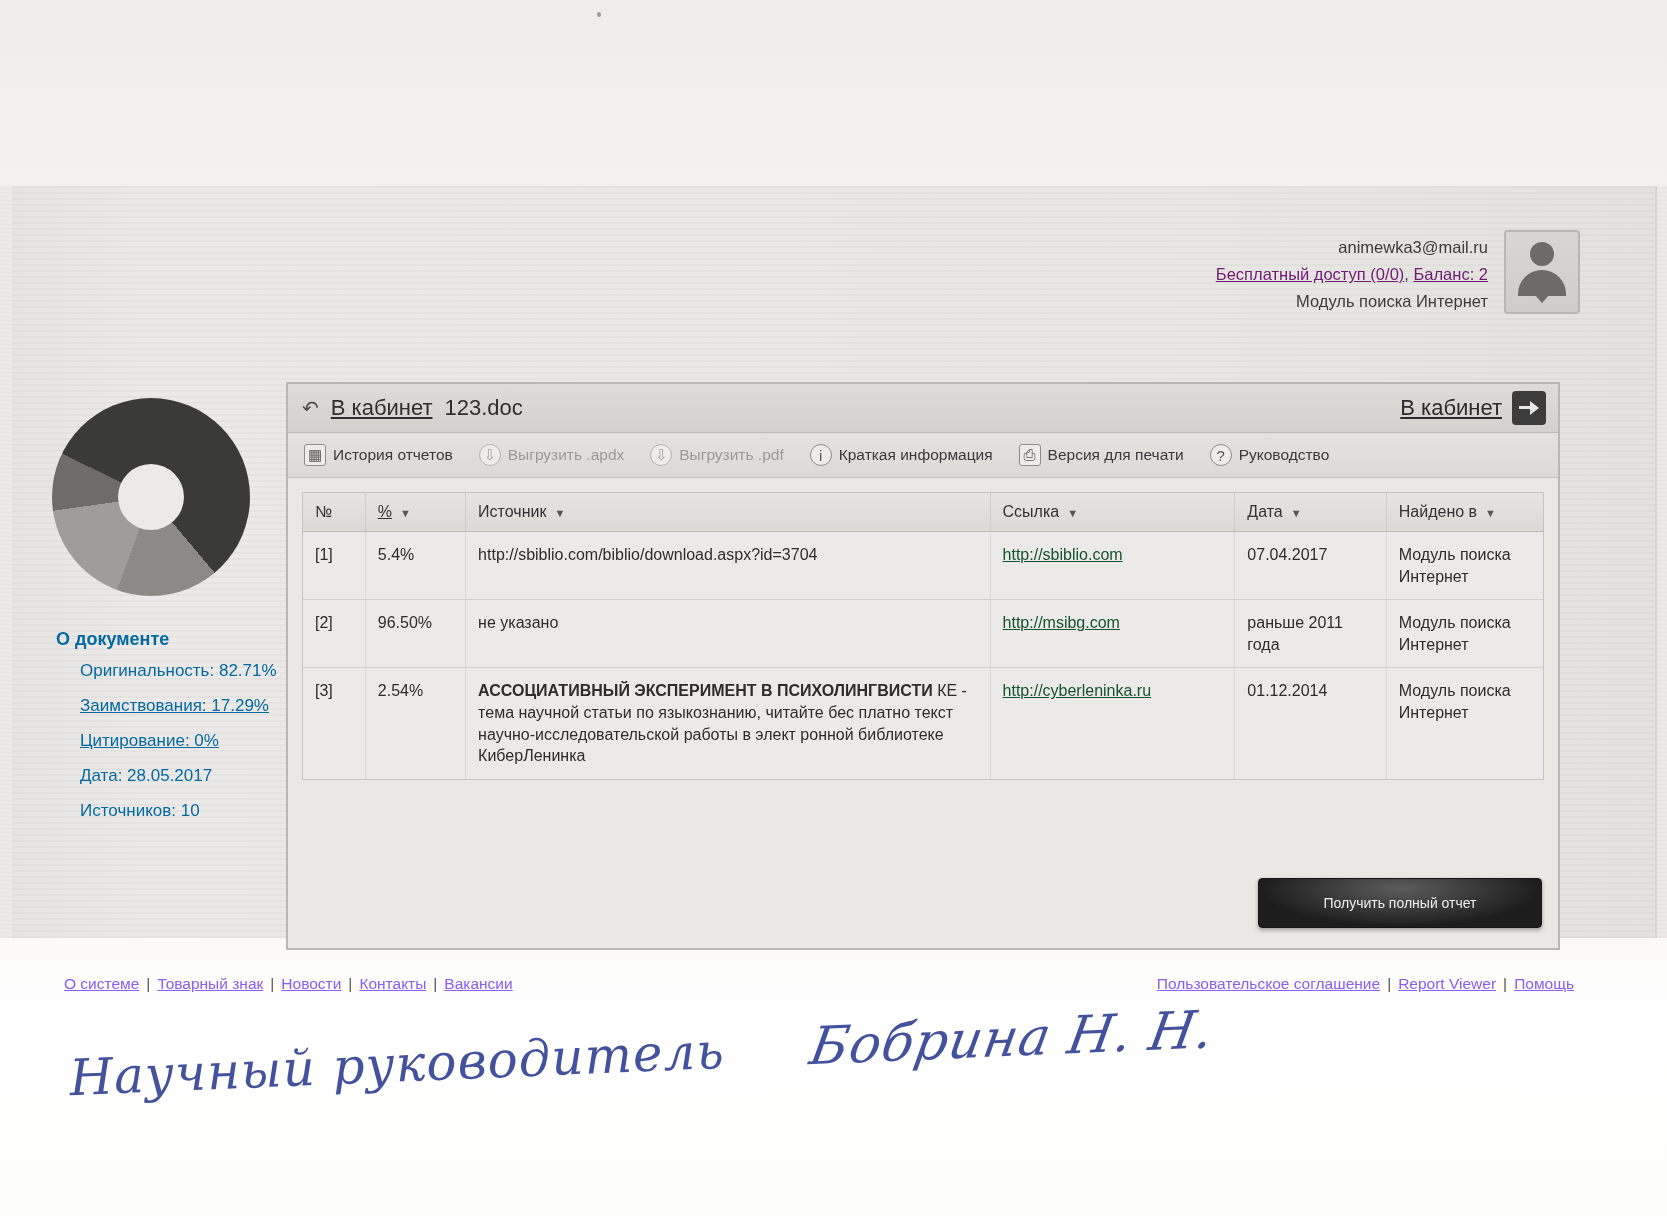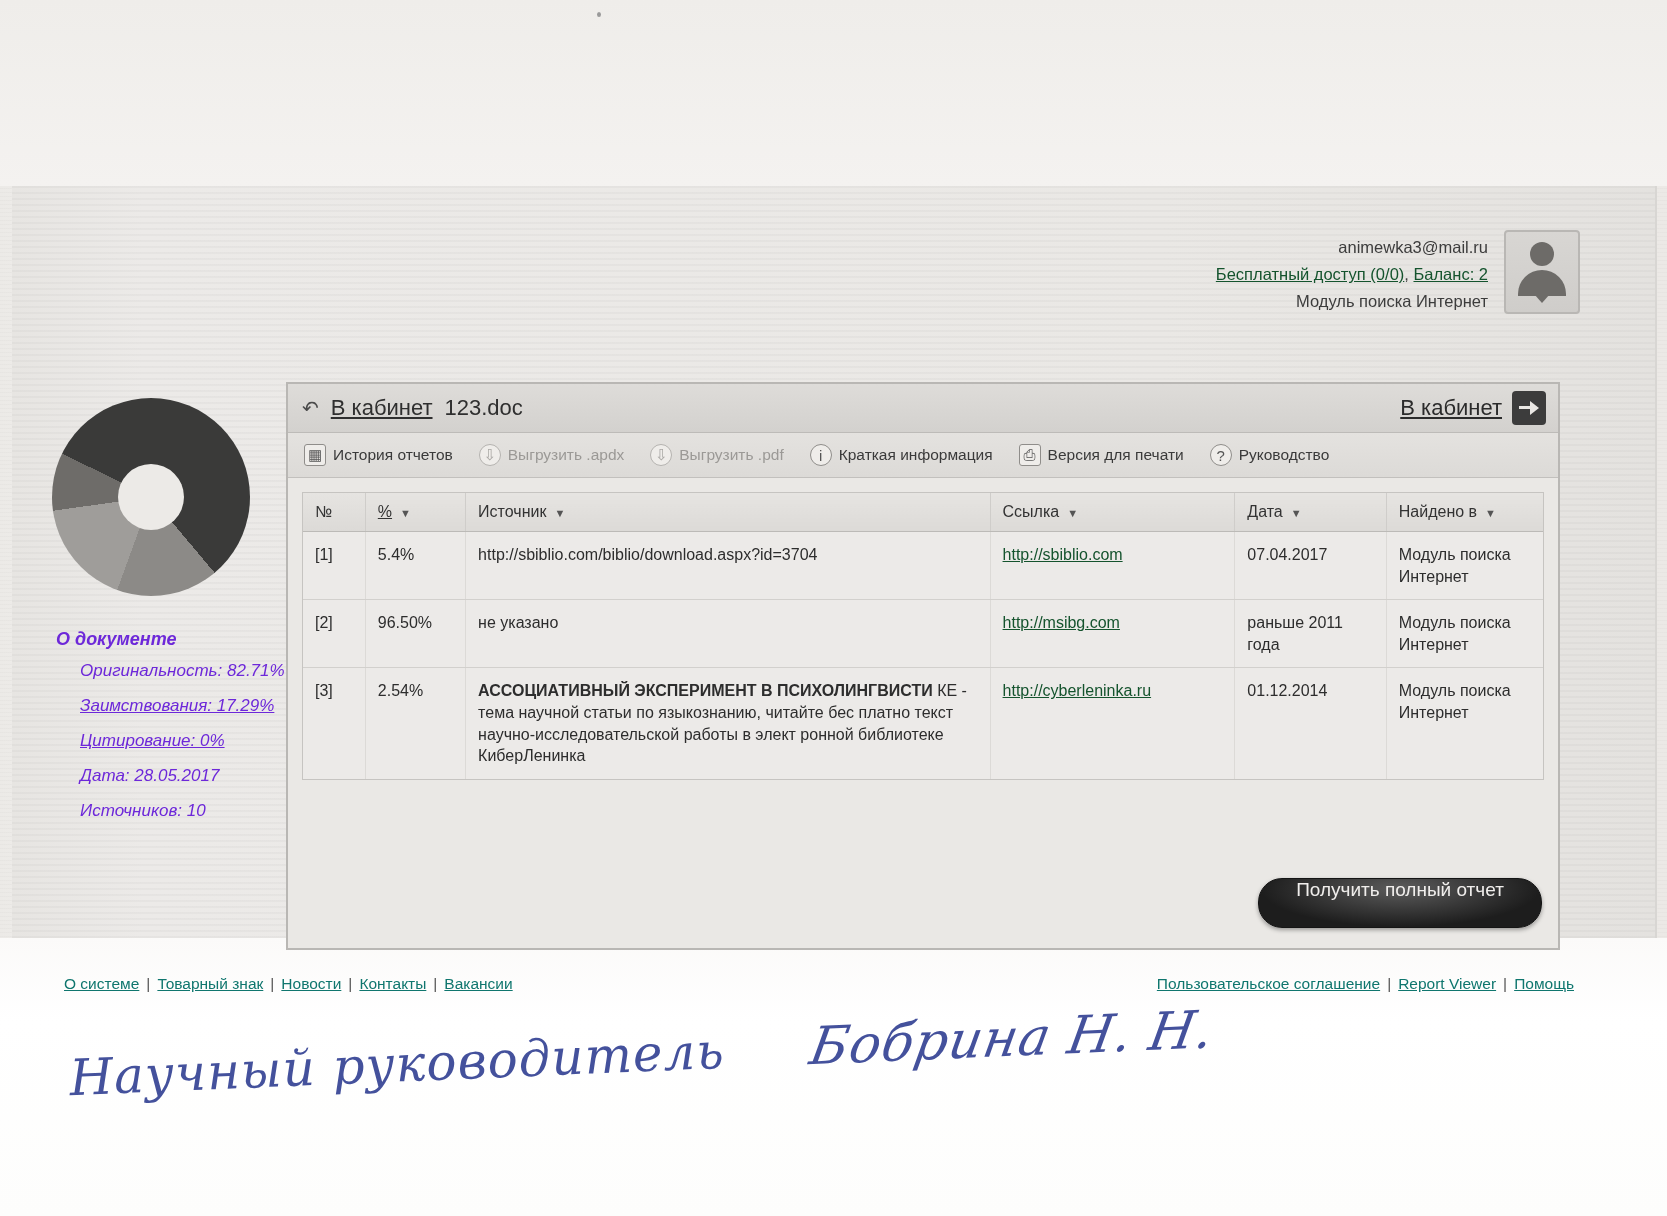--- a/index.html
+++ b/index.html
@@ -90,21 +90,21 @@
     display: inline-block;
     width: 14px; height: 14px; border-radius: 50%;
     background: #4d4d4d; margin-left: 8px;
     vertical-align: 3px;
   }
   #account {
     position: absolute; right: 92px; top: 6px;
     text-align: right;
     font-size: 16.5px; color: #3c3c3c; line-height: 1.65;
   }
-  #account a { color: #14532d; }
+  #account a { color: #701a75; }
   #avatar {
     position: absolute; right: 0; top: 2px;
     width: 72px; height: 80px;
     border: 2px solid #b9b7b4;
     background: linear-gradient(to bottom, #d8d6d3, #cfcdca);
     border-radius: 4px;
   }
   #avatar .head {
     position: absolute; left: 24px; top: 10px;
     width: 24px; height: 24px; border-radius: 50%;
@@ -136,21 +136,21 @@
         #8c8a87 300deg 360deg);
   }
   #donut::after {
     content: "";
     position: absolute; left: 66px; top: 66px;
     width: 66px; height: 66px; border-radius: 50%;
     background: #eceae7;
   }
   #doc-info {
     position: absolute; left: 56px; top: 630px; width: 250px;
-    font-size: 17px; color: #6d28d9; line-height: 1.0; font-style: italic;
+    font-size: 17px; color: #0369a1; line-height: 1.0;
   }
   #doc-info h3 {
     margin: 0 0 14px 0; font-size: 18px; font-weight: bold;
   }
   #doc-info .row { margin-bottom: 18px; margin-left: 24px; }
   #doc-info .row u { text-decoration: underline; }
 
   
   #panel {
     position: absolute; left: 286px; top: 382px;
@@ -263,35 +263,35 @@
   #more-found {
     text-align: center;
     font-size: 16.5px; color: #2f2f2f;
     padding: 16px 0 14px 0;
   }
   #btn-row {
     position: absolute; right: 16px; bottom: 20px;
   }
   #full-report-btn {
     width: 282px; height: 48px;
-    border-radius: 24px;
+    border-radius: 4px;
     background: radial-gradient(ellipse at 50% 20%, #5c5c5c, #1d1d1d 70%);
     color: #f0eeec;
-    font-size: 19px;
-    display: flex; align-items: flex-start; justify-content: center;
+    font-size: 14px;
+    display: flex; align-items: center; justify-content: center;
     box-shadow: 0 2px 4px rgba(0,0,0,0.35);
     border: 1px solid #151515;
   }
 
   
   #footer {
     position: absolute; left: 64px; top: 975px; width: 1510px;
     font-size: 15.5px; color: #2f2f2f;
   }
-  #footer a { color: #0f766e; text-decoration: underline; }
+  #footer a { color: #8b5cf6; text-decoration: underline; }
   #footer .left { position: absolute; left: 0; top: 0; }
   #footer .right { position: absolute; right: 0; top: 0; }
   .sep { margin: 0 7px; color: #555; }
 
   
   #handwriting {
     position: absolute; left: 70px; top: 1020px;
     width: 1300px; height: 110px;
     color: #2b3a8f;
     font-family: "DejaVu Serif", serif;

